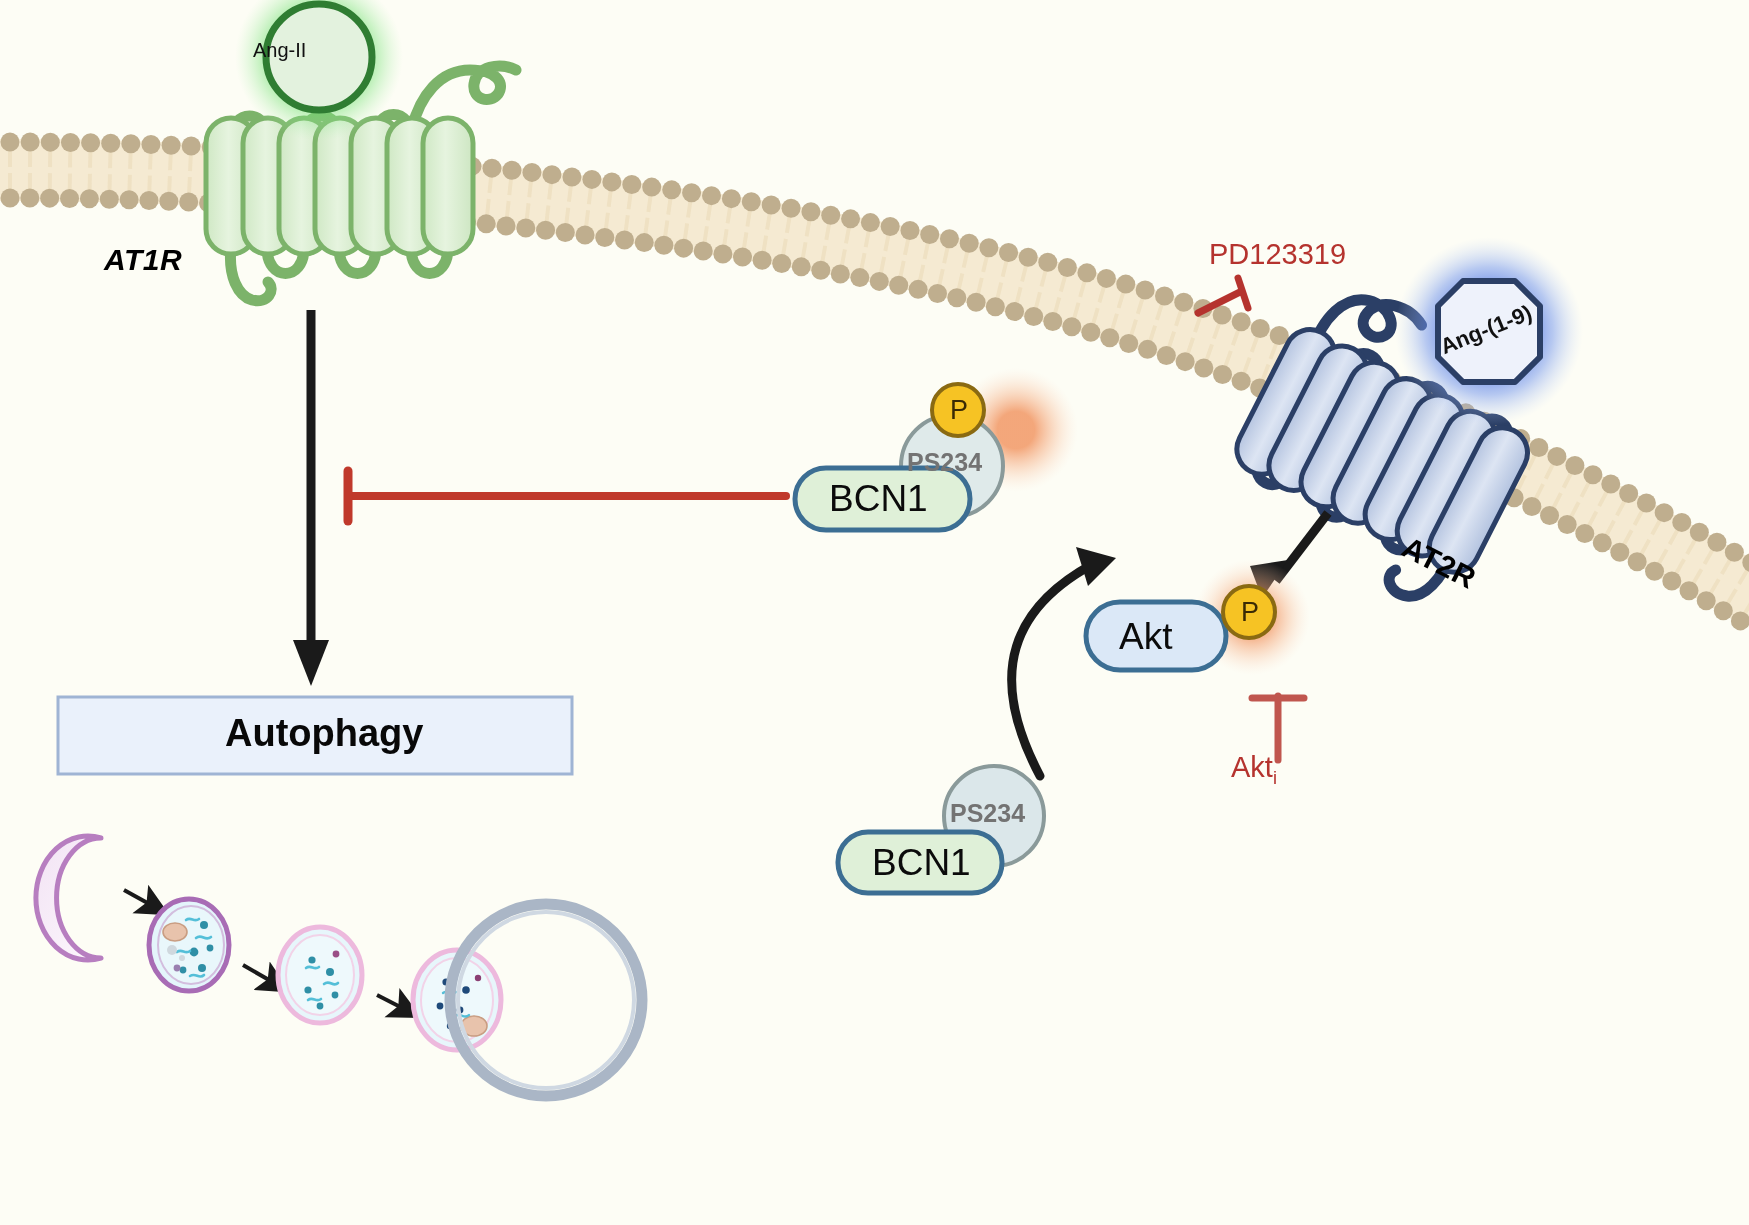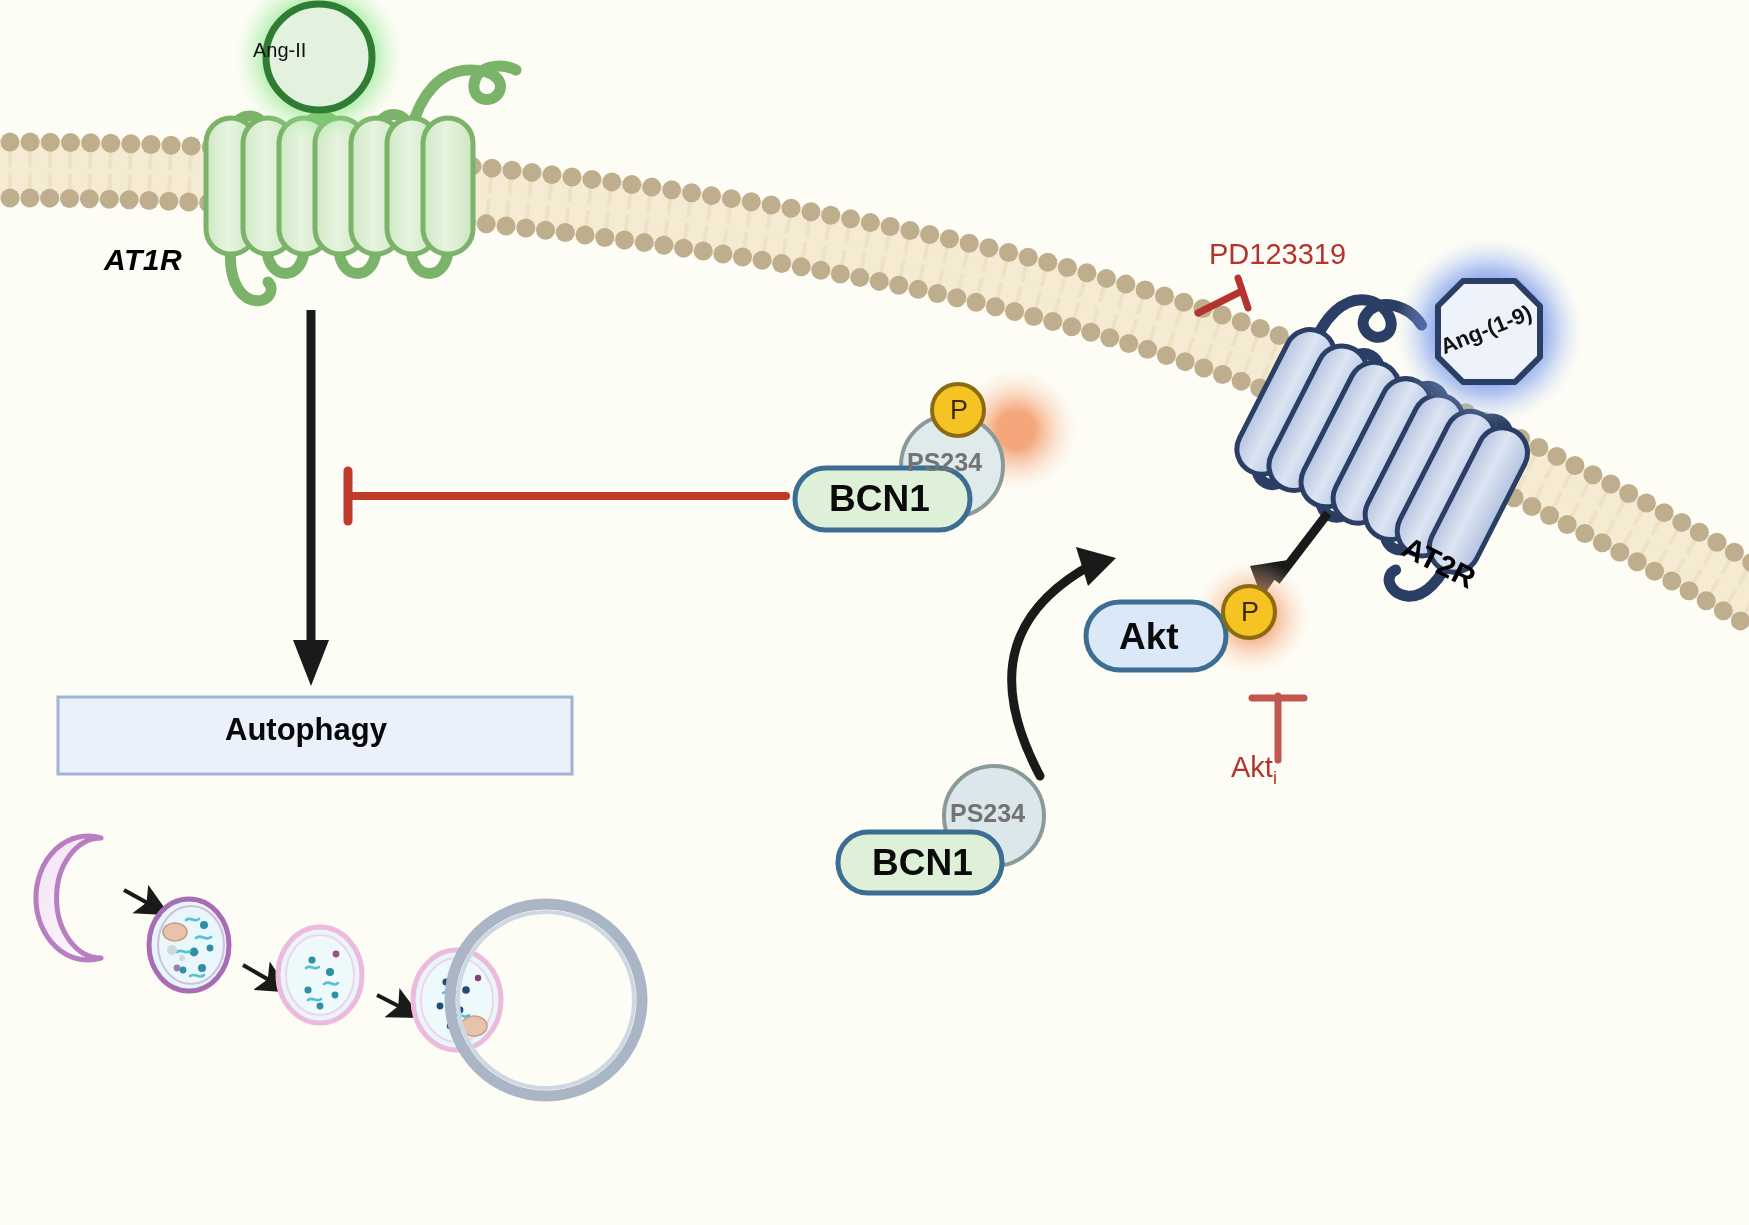--- a/index.html
+++ b/index.html
@@ -4,23 +4,23 @@
 <style>
   html,body{margin:0;padding:0;}
   body{width:1749px;height:1225px;background:#fdfdf5;font-family:"Liberation Sans",sans-serif;overflow:hidden;}
   #stage{position:relative;width:1749px;height:1225px;background:#fdfdf5;}
   svg.layer{position:absolute;left:0;top:0;width:1749px;height:1225px;}
   .lbl{position:absolute;white-space:nowrap;}
   .lbl-receptor{font-weight:bold;font-size:30px;color:#000;letter-spacing:.5px;}
   .lbl-inhib{font-size:29px;color:#b5332e;}
   .lbl-inhib-sub{font-size:29px;color:#b5332e;}
   .lbl-inhib-sub sub{font-size:18px;}
-  .node-text{position:absolute;white-space:nowrap;font-size:37px;color:#0b0b0b;font-weight:bold;}
+  .node-text{position:absolute;white-space:nowrap;font-size:37px;color:#0b0b0b;}
   .node-text-b{position:absolute;white-space:nowrap;font-size:34px;font-weight:bold;color:#737373;}
-  .autophagy-label{position:absolute;font-size:31px;font-weight:bold;color:#080808;white-space:nowrap;}
+  .autophagy-label{position:absolute;font-size:38px;font-weight:bold;color:#080808;white-space:nowrap;}
   .ligand-text{position:absolute;font-weight:normal;font-size:20px;color:#111;white-space:nowrap;}
   .ligand-text-sm{position:absolute;font-weight:bold;font-size:22px;color:#111;white-space:nowrap;}
   .p-text{position:absolute;font-size:27px;color:#3a2a05;white-space:nowrap;}
 </style>
 </head>
 <body>
 
 <div id="stage">
 
 <svg class="layer" viewBox="0 0 1749 1225">

